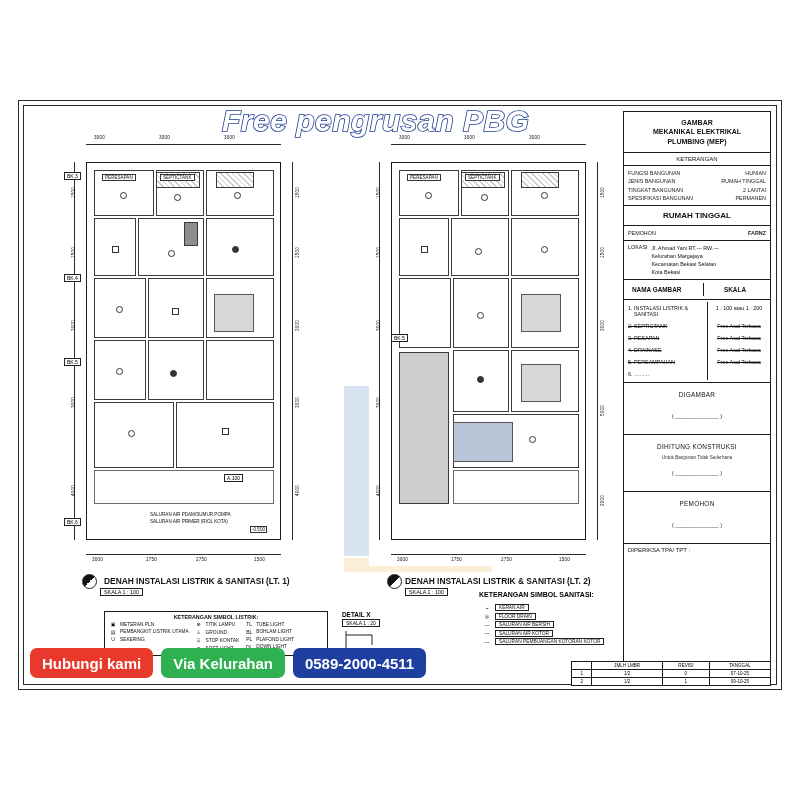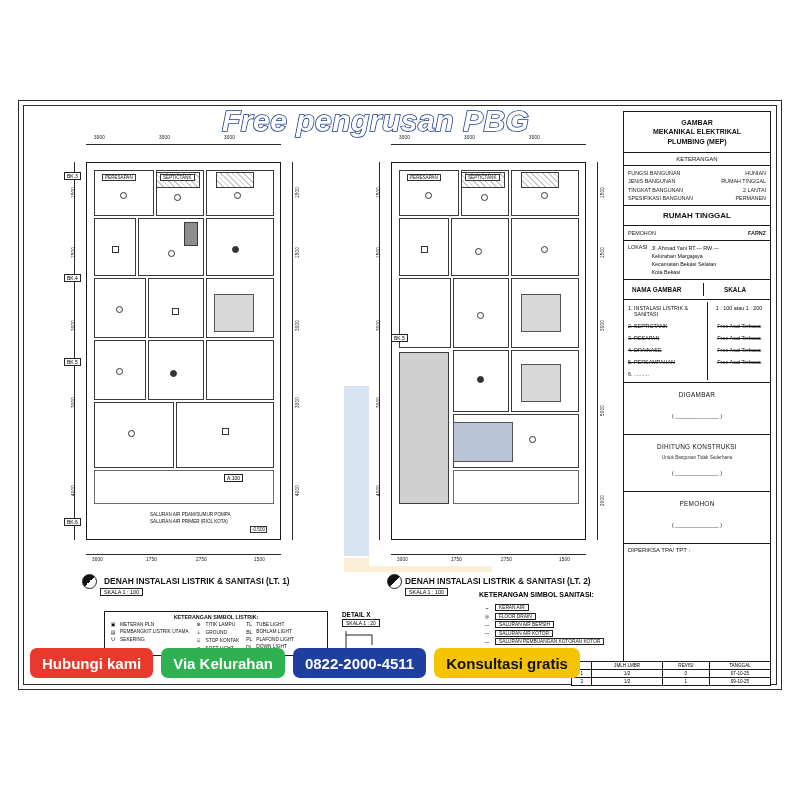--- a/index.html
+++ b/index.html
@@ -657,17 +657,16 @@
         </table>
 
     </div>
   </div>
 
   <div class="promo" id="promo1">Free pengrusan PBG</div>
 
   <div id="cta">
     <div class="cta-btn" id="cta-hubungi">Hubungi kami</div>
     <div class="cta-btn" id="cta-wa">Via Kelurahan</div>
-    <div class="cta-btn" id="cta-phone">0822-2000-4511</div>
-    <div class="cta-btn" id="cta-gratis">Konsultasi gratis</div>
+    <div class="cta-btn" id="cta-phone">0589-2000-4511</div>
   </div>
 
 </div>
 
 </body></html>

